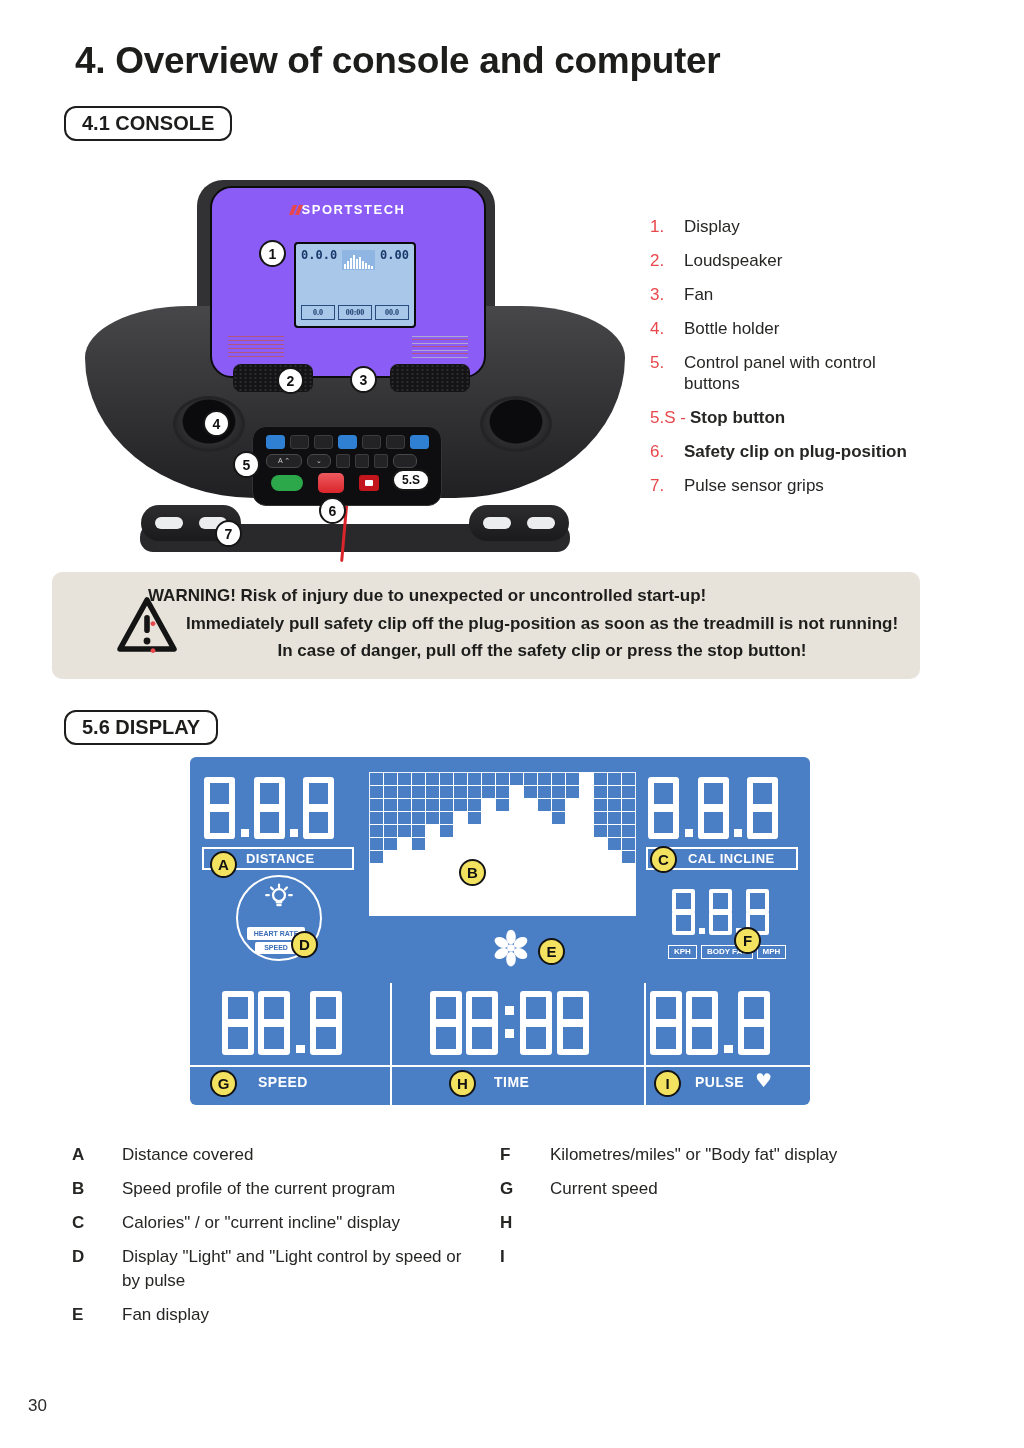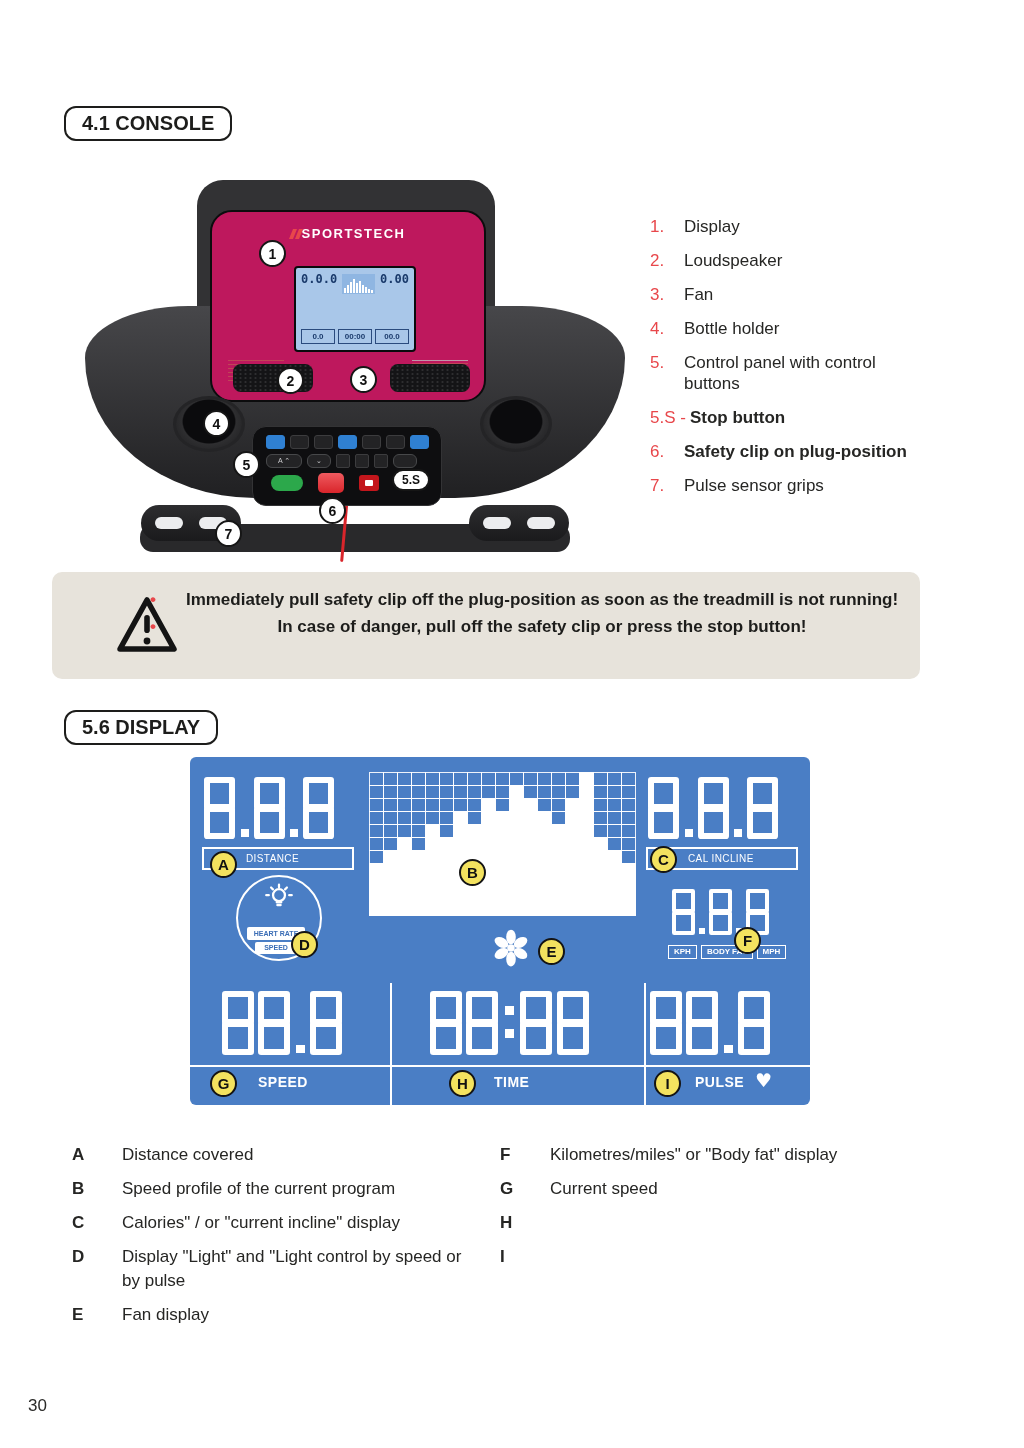--- a/index.html
+++ b/index.html
@@ -14,34 +14,34 @@
   .badge.b2{top:710px}
   .pageno{position:absolute;left:28px;top:1396px;font-size:17px;color:#2a2a28;}
 
   
   .fig{position:absolute;left:85px;top:178px;width:540px;height:392px;}
   .hood{position:absolute;left:112px;top:2px;width:298px;height:212px;background:#323234;border-radius:26px;z-index:1;}
   .wings{position:absolute;left:0;top:128px;width:540px;height:192px;z-index:1;
          background:linear-gradient(180deg,#47474a,#202022);
          border-radius:140px 140px 230px 230px / 70px 70px 190px 190px;}
   .rail{position:absolute;left:55px;top:346px;width:430px;height:28px;background:#29292b;border-radius:13px;z-index:1;}
-  .bezel{position:absolute;left:125px;top:8px;width:272px;height:188px;background:#be185d;
-         border:2px solid #0c0c0d;border-radius:22px;z-index:2;margin-top:24px;}
+  .bezel{position:absolute;left:125px;top:8px;width:272px;height:188px;background:#8b5cf6;
+         border:2px solid #0c0c0d;border-radius:22px;z-index:2;}
   .brand{position:absolute;left:0;right:0;top:14px;text-align:center;color:#fff;font-weight:bold;
          font-size:13px;letter-spacing:1.5px;}
   .brand-mark{display:inline-block;width:4px;height:10px;background:#e8474b;transform:skewX(-22deg);
               margin-right:7px;box-shadow:6px 0 0 #e8474b;vertical-align:-1px;}
   .lcd{position:absolute;left:82px;top:54px;width:118px;height:82px;background:#a9c7e9;
        border:2px solid #0a0a0c;border-radius:4px;}
   .lcd-r1{position:absolute;left:5px;top:6px;right:5px;display:flex;justify-content:space-between;align-items:flex-start;}
   .lcd-val{font-family:"DejaVu Sans Mono",monospace;font-size:12px;font-weight:bold;color:#1a3a6b;line-height:10px;}
   .lcd-bars{display:flex;align-items:flex-end;gap:1px;height:18px;background:#8fb6e2;padding:1px 2px;}
   .lcd-bars div{width:2px;background:#fff;}
   .lcd-r2{position:absolute;left:5px;bottom:6px;right:5px;display:flex;gap:3px;}
-  .lcd-box{flex:1;border:1px solid #2a4b7e;text-align:center;font-family:Liberation Sans, sans-serif;
+  .lcd-box{flex:1;border:1px solid #2a4b7e;text-align:center;font-family:Liberation Serif, serif;
            font-size:8px;font-weight:bold;color:#1a3a6b;line-height:13px;height:13px;}
   .fp{position:absolute;top:148px;width:56px;height:24px;opacity:.75;
       background:repeating-linear-gradient(180deg,#c05555 0 1px,transparent 1px 4px);}
   .fp.l{left:16px}
   .fp.r{right:16px;background:repeating-linear-gradient(180deg,#bfbfc1 0 1px,transparent 1px 3px,#c05555 3px 4px,transparent 4px 7px);}
   .spk{position:absolute;top:186px;width:80px;height:28px;background:#141416;border-radius:8px;z-index:3;
        background-image:radial-gradient(#2e2e30 1px,transparent 1.3px);background-size:5px 4px;}
   .spk.l{left:148px}.spk.r{left:305px}
   .cup{position:absolute;top:218px;width:66px;height:50px;border-radius:50%;z-index:3;border:3px solid #242426;
        background:radial-gradient(ellipse at 50% 45%, #0b0b0d 0 55%, #2e2e30 58%, #1b1b1d 100%);}
@@ -106,22 +106,22 @@
   .segcolon{display:inline-block;position:relative;width:.2em;height:1em;}
   .segcolon::before,.segcolon::after{content:"";position:absolute;left:.04em;width:.13em;height:.13em;background:#fff;}
   .segcolon::before{top:.24em}.segcolon::after{top:.6em}
 
   .dp-dg1{left:14px;top:20px;font-size:62px;}
   .dp-dg2{left:458px;top:20px;font-size:62px;}
   .dp-dg3{left:482px;top:132px;font-size:46px;}
   .dp-dg4{left:32px;top:234px;font-size:64px;}
   .dp-dg5{left:240px;top:234px;font-size:64px;}
   .dp-dg6{left:460px;top:234px;font-size:64px;}
-  .dp-lb{position:absolute;height:23px;border:2px solid #fff;box-sizing:border-box;color:#fff;font-weight:normal;
-         font-size:10px;letter-spacing:.4px;line-height:19px;padding-left:42px;}
+  .dp-lb{position:absolute;height:23px;border:2px solid #fff;box-sizing:border-box;color:#fff;font-weight:bold;
+         font-size:13px;letter-spacing:.4px;line-height:19px;padding-left:42px;}
   .dp-lb1{left:12px;top:90px;width:152px;}
   .dp-lb2{left:456px;top:90px;width:152px;padding-left:40px;}
   .dp-grid{position:absolute;left:180px;top:16px;display:flex;}
   .pcol{display:flex;flex-direction:column;}
   .pcell{width:15px;height:14px;border:1px solid rgba(255,255,255,.9);box-sizing:border-box;margin-left:-1px;margin-top:-1px;}
   .pcell.filled{background:#fff;}
   .dp-light{position:absolute;left:46px;top:118px;width:86px;height:86px;border:2.5px solid #fff;border-radius:50%;box-sizing:border-box;}
   .bulb{position:absolute;left:24px;top:4px;width:34px;height:34px;}
   .hr-pill{position:absolute;left:9px;top:50px;width:58px;height:13px;background:#fff;border-radius:2px;
            color:#3a6db5;font-size:7px;font-weight:bold;text-align:center;line-height:13px;}
@@ -150,20 +150,21 @@
   .lg-item{display:flex;margin-bottom:10px;}
   .lg-key{width:50px;font-weight:bold;flex:none;}
   .legend-col.l .lg-text{max-width:360px;}
   .legend-col.r .lg-text{max-width:345px;}
 </style>
 </head>
 <body>
 
 <div class="page">
 
+  <div class="title">4. Overview of console and computer</div>
   <div class="badge b1">4.1 CONSOLE</div>
 
   <div class="fig">
     <div class="hood"></div>
     <div class="wings"></div>
     <div class="rail"></div>
 
     <div class="bezel">
       <div class="brand"><span class="brand-mark"></span><span>SPORTSTECH</span></div>
       <div class="lcd">
@@ -278,20 +279,21 @@
       </div>
   </div>
 
   <div class="warn">
     <svg class="warn-icon" viewBox="0 0 66 62">
       <path d="M33 6 L60 55 H6 Z" fill="none" stroke="#141414" stroke-width="5.5" stroke-linejoin="round"></path>
       <rect x="30.2" y="21" width="5.6" height="18" rx="2.8" fill="#141414"></rect>
       <circle cx="33" cy="47" r="3.4" fill="#141414"></circle>
     </svg>
     <div class="warn-body">
+      <div class="warn-title">WARNING! Risk of injury due to unexpected or uncontrolled start-up!</div>
       <ul class="warn-ul">
         <li>Immediately pull safety clip off the plug-position as soon as the treadmill is not running!</li>
         <li>In case of danger, pull off the safety clip or press the stop button!</li>
       </ul>
     </div>
   </div>
 
   <div class="badge b2">5.6 DISPLAY</div>
 
   <div class="dp">

